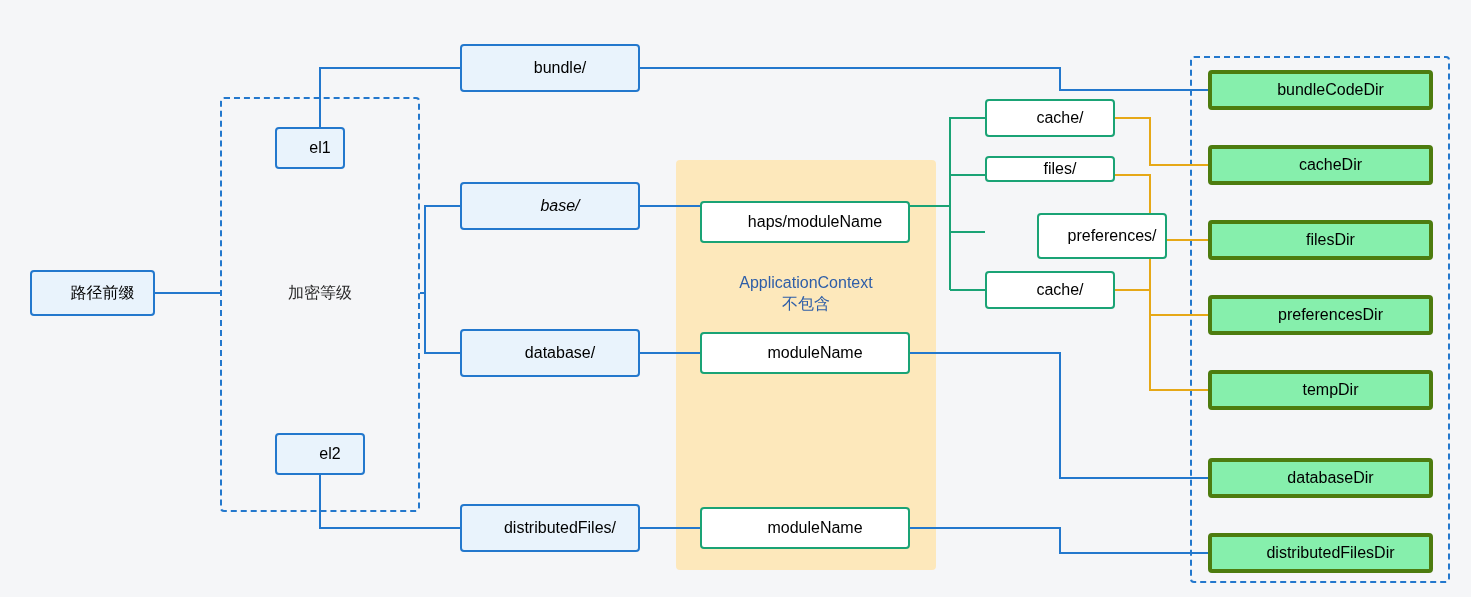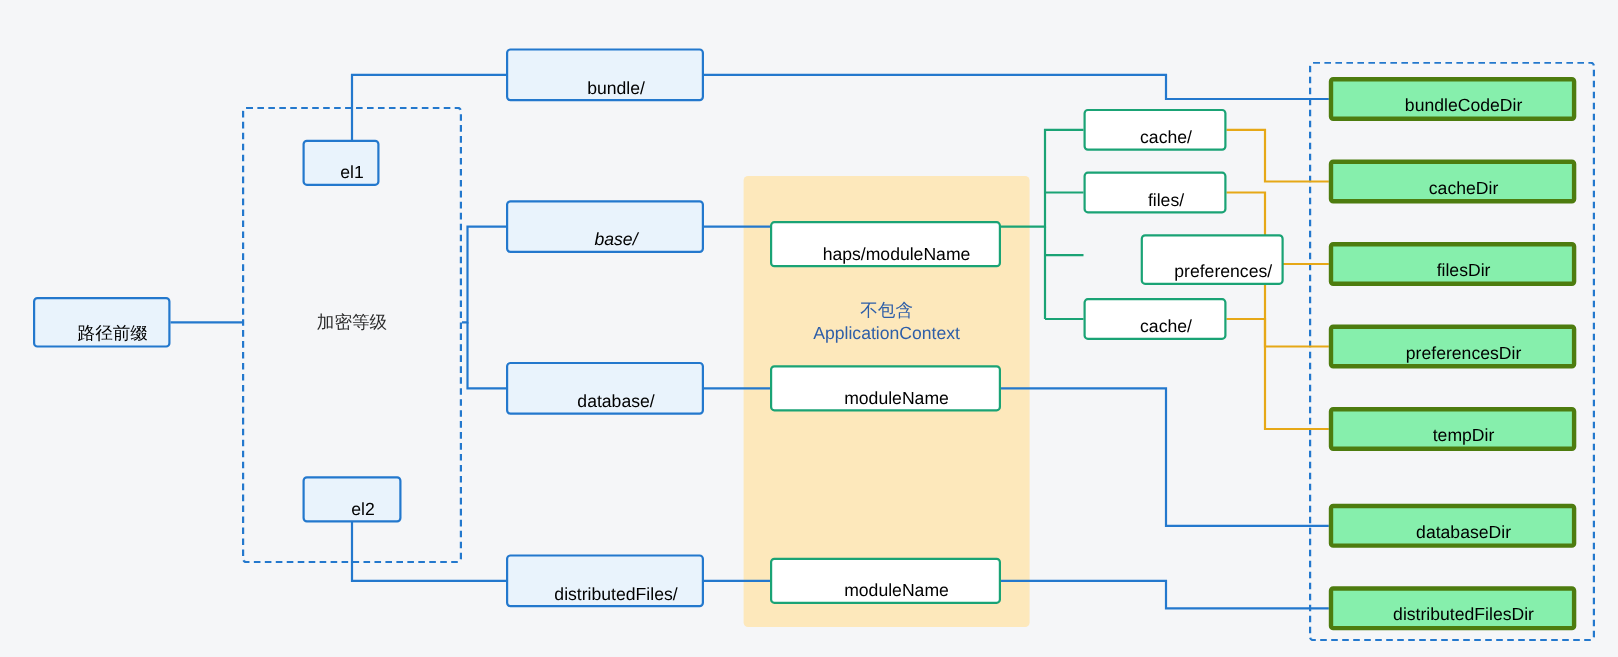--- a/index.html
+++ b/index.html
@@ -8,21 +8,21 @@
     font-family: Arial, "Microsoft YaHei", sans-serif;
     font-size: 16px;
     width: 1471px;
     height: 597px;
     position: relative;
     overflow: hidden;
   }
   .node {
     position: absolute;
     display: flex;
-    align-items: flex-end;
+    align-items: center;
     justify-content: center;
     text-align: center;
     border-radius: 4px;
     background: #fff;
     padding-left: 20px;
   }
   .blue-box {
     border: 2px solid #2378cd;
     background: #e9f3fc;
   }
@@ -127,38 +127,38 @@
   <span>base/</span>
 </div>
 <div class="node blue-box" style="left:460px; top:329px; width:180px; height:48px;">
   <span>database/</span>
 </div>
 <div class="node blue-box" style="left:460px; top:504px; width:180px; height:48px;">
   <span>distributedFiles/</span>
 </div>
 
 <div class="label" style="left:676px; top:273px; width:260px; line-height:1.3;">
+  <div>ApplicationContext</div>
   <div>不包含</div>
-  <div>ApplicationContext</div>
 </div>
 
 <div class="node green-box" style="left:700px; top:185px; width:210px; height:42px;margin-top:16px;">
   <span>haps/moduleName</span>
 </div>
 <div class="node green-box" style="left:700px; top:332px; width:210px; height:42px;">
   <span>moduleName</span>
 </div>
 <div class="node green-box" style="left:700px; top:507px; width:210px; height:42px;">
   <span>moduleName</span>
 </div>
 
 <div class="node green-box" style="left:985px; top:99px; width:130px; height:38px;">
   <span>cache/</span>
 </div>
-<div class="node green-box" style="left:985px; top:156px; width:130px; height:38px;">
+<div class="node green-box" style="left:985px; top:156px; width:130px; height:26px;">
   <span>files/</span>
 </div>
 <div class="node green-box" style="left:1037px; top:213px; width:130px; height:46px;">
   <span>preferences/</span>
 </div>
 <div class="node green-box" style="left:985px; top:271px; width:130px; height:38px;">
   <span>cache/</span>
 </div>
 
 <div class="node yellow-box" style="left:1208px; top:70px; width:225px; height:40px;">

